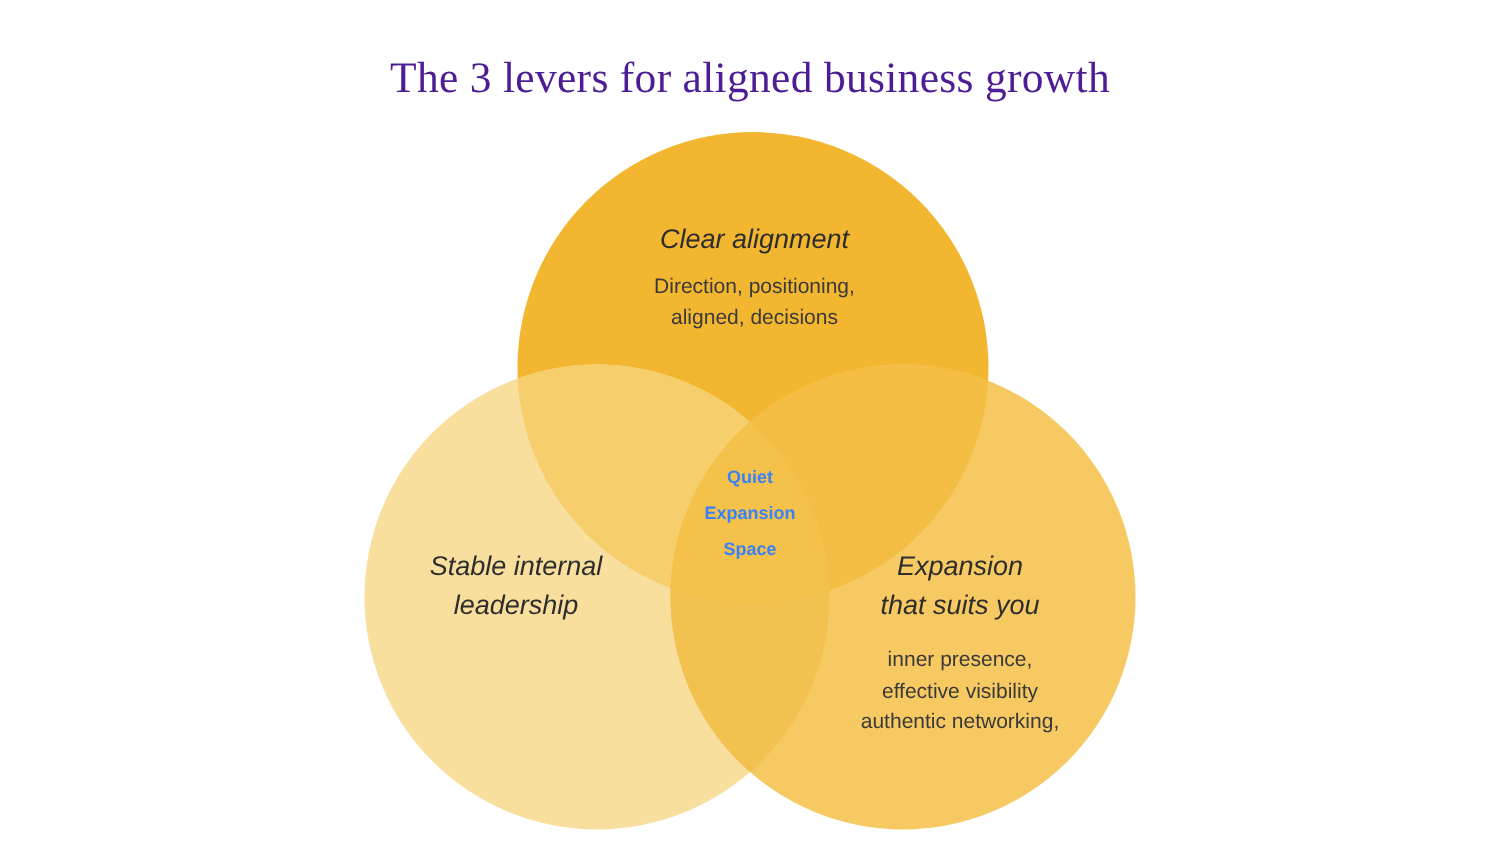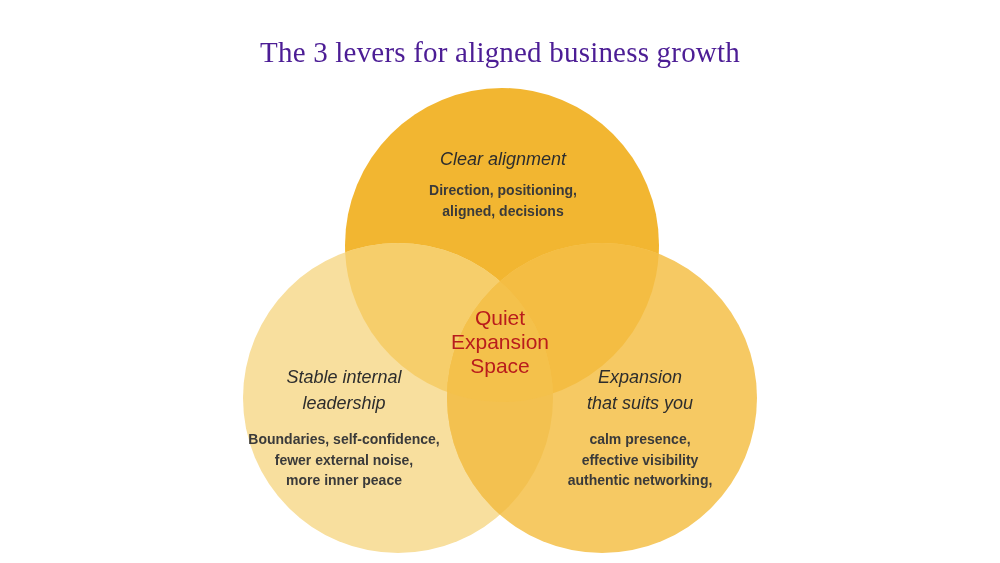--- a/index.html
+++ b/index.html
@@ -41,31 +41,31 @@
   .circle-heading {
     font-size: 18px;
     line-height: 26px;
     font-weight: 400;
     color: #2D2D2D;
     font-style: italic;
   }
   .circle-sub {
     font-size: 14px;
     line-height: 20.5px;
-    font-weight: 700;
+    font-weight: 400;
     color: #3A3A3A;
   }
   .top-block .circle-heading { line-height: 22px; }
   .top-block .circle-sub { margin-top: 10px; }
   .side-sub-gap { margin-top: 13px; }
   .center-block {
-    font-size: 21px;
+    font-size: 12px;
     line-height: 24px;
-    font-weight: 400;
-    color: #b91c1c;
+    font-weight: 700;
+    color: #3b82f6;
   }
   .line { display: block; }
 </style>
 </head>
 <body>
 
 <div id="stage">
 
   <div class="title">The 3 levers for aligned business growth</div>
 
@@ -112,32 +112,27 @@
     <span class="line">Quiet</span>
     <span class="line">Expansion</span>
     <span class="line">Space</span>
   </div>
 
   <div class="label-block" style="left:344px; top:364px;">
     <div class="circle-heading">
       <span class="line">Stable internal</span>
       <span class="line">leadership</span>
     </div>
-    <div class="circle-sub side-sub-gap">
-      <span class="line">Boundaries, self-confidence,</span>
-      <span class="line">fewer external noise,</span>
-      <span class="line">more inner peace</span>
-    </div>
   </div>
 
   <div class="label-block" style="left:640px; top:364px;">
     <div class="circle-heading">
       <span class="line">Expansion</span>
       <span class="line">that suits you</span>
     </div>
     <div class="circle-sub side-sub-gap">
-      <span class="line">calm presence,</span>
+      <span class="line">inner presence,</span>
       <span class="line">effective visibility</span>
       <span class="line">authentic networking,</span>
     </div>
   </div>
 
 </div>
 
 </body></html>

